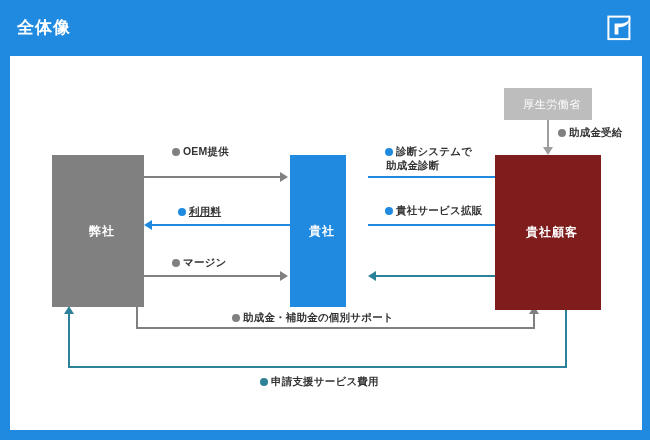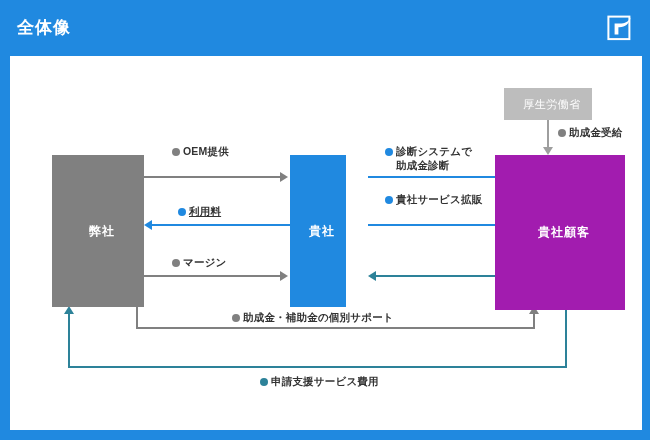--- a/index.html
+++ b/index.html
@@ -57,21 +57,21 @@
     color: #ffffff;
     font-size: 12px;
     font-weight: bold;
     letter-spacing: 1px;
     box-sizing: border-box;
     z-index: 3;
     padding-left: 8px;
   }
   #node-company  { left: 42px;  top: 99px;  width: 92px;  height: 152px; background: #808080; }
   #node-partner  { left: 280px; top: 99px;  width: 56px;  height: 152px; background: #2089e0; }
-  #node-customer { left: 485px; top: 99px;  width: 130px; height: 155px; background: #a21caf; }
+  #node-customer { left: 485px; top: 99px;  width: 106px; height: 155px; background: #7f1d1d; }
   #node-ministry {
     left: 494px; top: 32px; width: 88px; height: 32px;
     background: #bdbdbd; font-size: 11px; font-weight: normal; letter-spacing: 0.5px;
   }
   
   .seg {
     position: absolute;
     z-index: 1;
   }
   .seg-h { height: 2px; }
@@ -144,26 +144,26 @@
     <div class="seg seg-h" style="left:134px; top:219px; width:138px; background:#808080;"></div>
     <div class="arrow arrow-r" style="left:270px; top:215px; color:#808080;"></div>
     <div class="flow-label" style="left:162px; top:199px;text-align:center;">
       <span class="dot dot-gray"></span><span>マージン</span>
     </div>
 
     <div class="seg seg-h" style="left:358px; top:120px; width:135px; background:#2089e0;"></div>
     <div class="arrow arrow-r" style="left:485px; top:116px; color:#2089e0;"></div>
     <div class="flow-label two-line" style="left:375px; top:88px;">
       <span class="dot dot-blue"></span><span>診断システムで</span><br>
-      <span style="margin-left:11px;">助成金診断</span>
+      <span style="margin-left:1px;">助成金診断</span>
     </div>
 
     <div class="seg seg-h" style="left:358px; top:168px; width:135px; background:#2089e0;"></div>
     <div class="arrow arrow-r" style="left:485px; top:164px; color:#2089e0;"></div>
-    <div class="flow-label" style="left:375px; top:136px;">
+    <div class="flow-label" style="left:375px; top:148px;font-family:Liberation Mono, monospace;">
       <span class="dot dot-blue"></span><span>貴社サービス拡販</span>
     </div>
 
     <div class="seg seg-h" style="left:364px; top:219px; width:129px; background:#2d8299;"></div>
     <div class="arrow arrow-l" style="left:358px; top:215px; color:#2d8299;"></div>
 
     <div class="seg seg-v" style="left:126px; top:251px; height:22px; background:#808080;"></div>
     <div class="seg seg-h" style="left:126px; top:271px; width:399px; background:#808080;"></div>
     <div class="seg seg-v" style="left:523px; top:258px; height:15px; background:#808080;"></div>
     <div class="arrow arrow-u" style="left:519px; top:250px; color:#808080;"></div>

